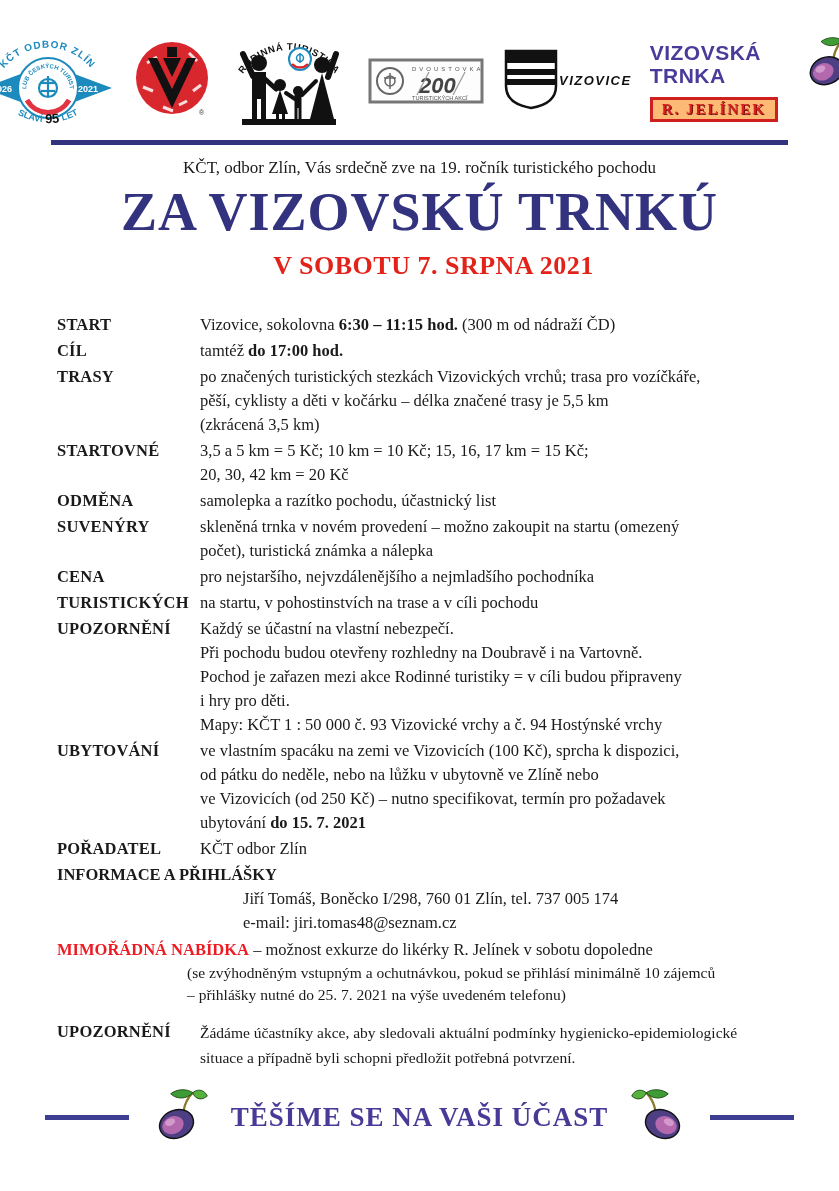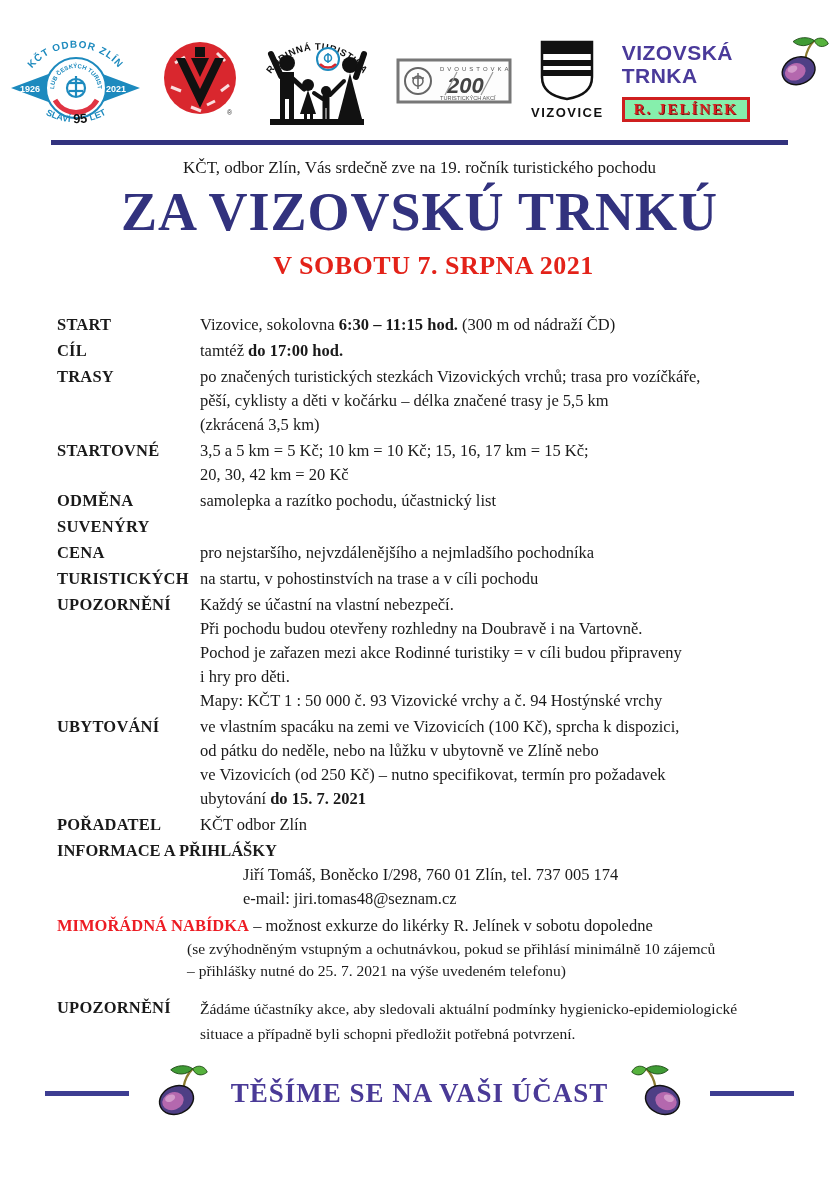--- a/index.html
+++ b/index.html
@@ -2,28 +2,28 @@
 <html><head>
 <meta charset="utf-8">
 <style>
   html,body{margin:0;padding:0;background:#888;}
   .page{width:839px;height:1191px;background:#ffffff;margin:0 auto;position:relative;
         font-family:"Liberation Serif",serif;color:#1a1a1a;overflow:hidden;}
   
   .logos{display:flex;align-items:center;justify-content:center;gap:18px;
          padding-top:26px;height:106px;}
   .logo{flex:0 0 auto;}
-  .viz-block{display:flex;flex-direction:column;align-items:center;}
+  .viz-block{display:flex;flex-direction:row;align-items:center;font-style:italic;}
   .viz-label{font-family:"Liberation Sans",sans-serif;font-weight:bold;font-size:13px;
              letter-spacing:1.5px;color:#111;margin-top:3px;}
   .trnka{display:flex;flex-direction:column;align-items:flex-start;}
   .trnka-top{display:flex;align-items:center;gap:40px;}
   .trnka-text{font-family:"Liberation Sans",sans-serif;font-weight:bold;color:#4a3a9a;
               font-size:21px;line-height:23px;letter-spacing:0.5px;}
-  .jelinek{margin-top:5px;background:#86efac;border:3px solid #cf1f1f;color:#d42020;
+  .jelinek{margin-top:5px;background:#fdba74;border:3px solid #cf1f1f;color:#d42020;
            font-weight:bold;font-size:15px;letter-spacing:2px;padding:1px 9px;
            text-shadow:1px 1px 0 #7a1010;width:max-content;}
   
   .rule{margin:8px 0 0 51px;width:737px;height:5px;background:#32327e;}
   .invite{text-align:center;margin-top:13px;font-size:17px;color:#1a1a1a;}
   .title{text-align:center;margin:4px 0 0;font-size:54px;line-height:60px;
          font-weight:bold;color:#32327e;letter-spacing:1px;}
   .date{text-align:center;margin-top:9px;font-size:26px;font-weight:bold;
         color:#e32219;letter-spacing:0.5px;padding-left:28px;}
   
@@ -220,20 +220,24 @@
 
     <div class="row">
       <div class="row-label">ODMĚNA</div>
       <div class="row-content">
         <div class="line">samolepka a razítko pochodu, účastnický list</div>
       </div>
     </div>
 
     <div class="row">
       <div class="row-label">SUVENÝRY</div>
+      <div class="row-content">
+        <div class="line">skleněná trnka v novém provedení – možno zakoupit na startu (omezený</div>
+        <div class="line">počet), turistická známka a nálepka</div>
+      </div>
     </div>
 
     <div class="row">
       <div class="row-label">CENA</div>
       <div class="row-content">
         <div class="line">pro nejstaršího, nejvzdálenějšího a nejmladšího pochodníka</div>
       </div>
     </div>
 
     <div class="row">

